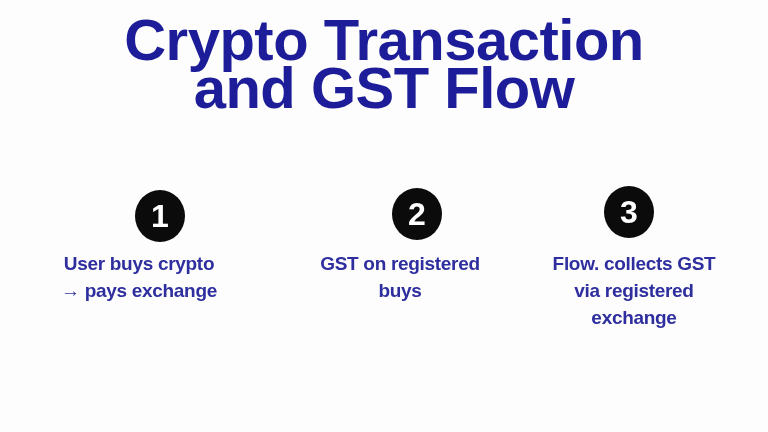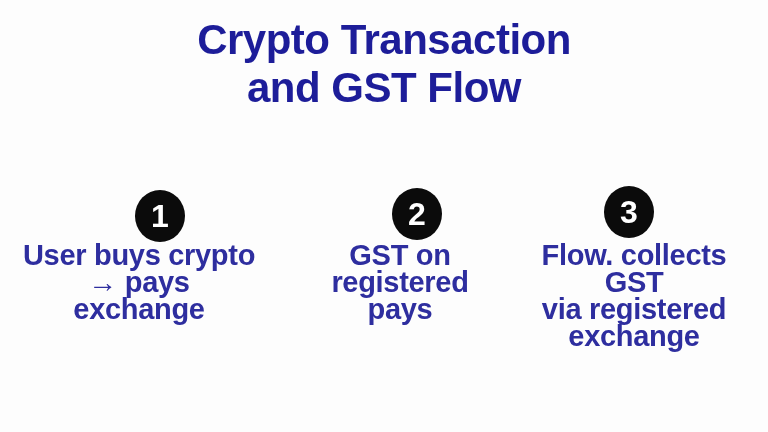--- a/index.html
+++ b/index.html
@@ -11,21 +11,21 @@
     overflow: hidden;
     font-family: "Liberation Sans", sans-serif;
   }
   .title {
     position: absolute;
     left: 0;
     top: 16px;
     width: 100%;
     margin: 0;
     text-align: center;
-    font-size: 42px;
+    font-size: 58px;
     line-height: 48px;
     font-weight: 700;
     color: #1d1d99;
     letter-spacing: -0.5px;
   }
   .title-line { display: block; }
   .step {
     position: absolute;
     top: 190px;
     width: 240px;
@@ -44,22 +44,22 @@
     align-items: center;
     justify-content: center;
     margin: 0 auto;
     font-size: 32px;
     font-weight: 700;
   }
   .step-1 .circle { transform: translateX(21px); }
   .step-2 .circle { transform: translateX(17px) translateY(-2px); }
   .step-3 .circle { transform: translateX(-5px) translateY(-4px); }
   .step-text {
-    margin-top: 0;
-    font-size: 29px;
+    margin-top: 8px;
+    font-size: 19px;
     line-height: 27px;
     font-weight: 700;
     color: #2e2e9f;
     letter-spacing: -0.3px;
   }
   .line { display: block; }
 </style>
 </head>
 <body>
 
@@ -79,21 +79,21 @@
       <span class="line">→ pays exchange</span>
     </div>
   </div>
 
   <div class="step step-2">
     <div class="circle">
       <span>2</span>
     </div>
     <div class="step-text">
       <span class="line">GST on registered</span>
-      <span class="line">pays</span>
+      <span class="line">buys</span>
     </div>
   </div>
 
   <div class="step step-3">
     <div class="circle">
       <span>3</span>
     </div>
     <div class="step-text">
       <span class="line">Flow. collects GST</span>
       <span class="line">via registered</span>

